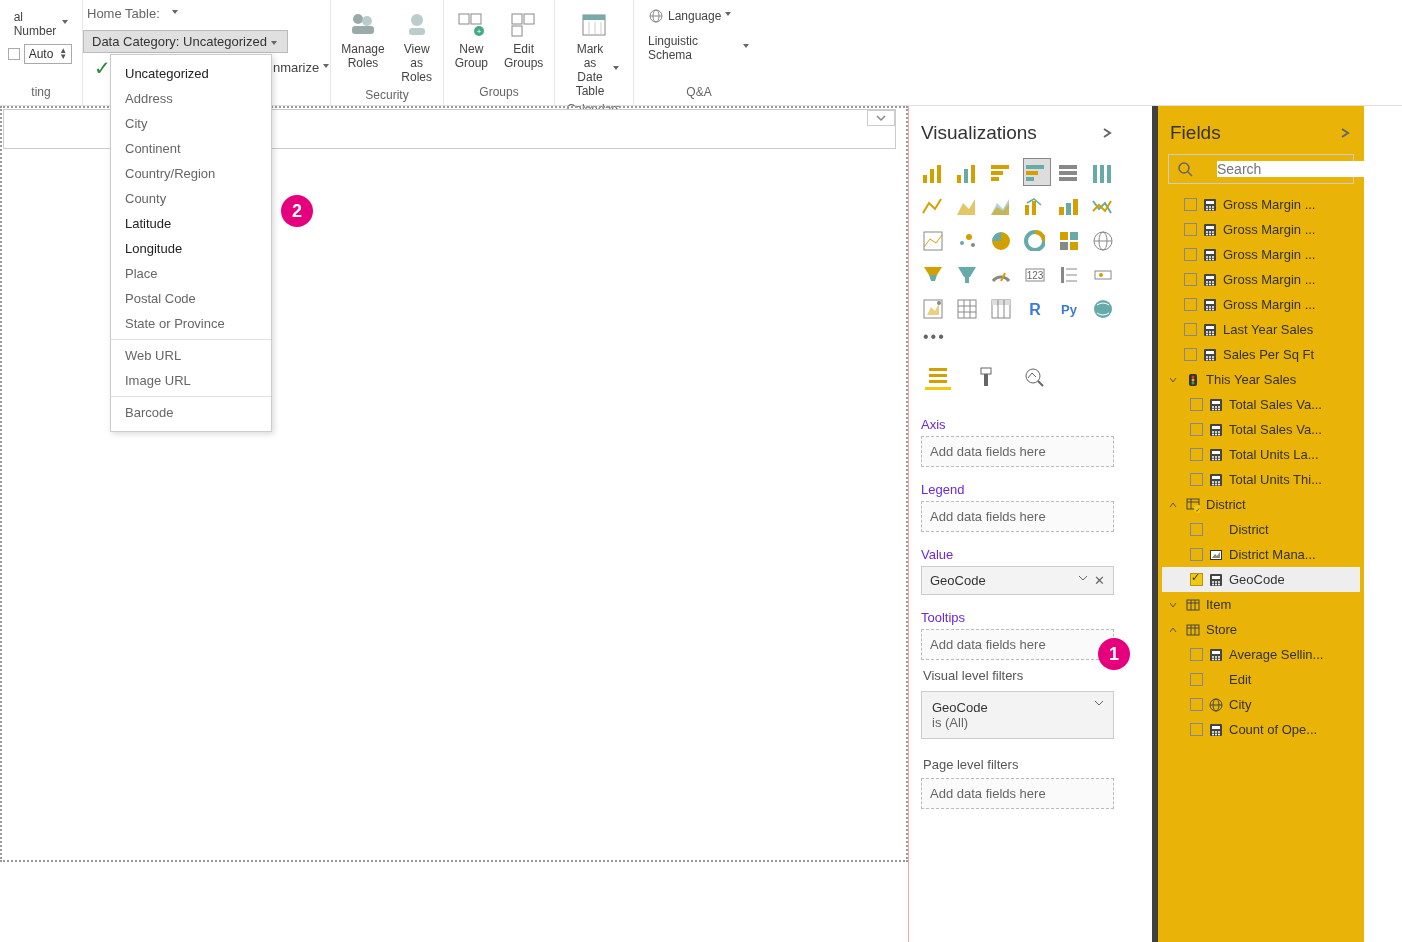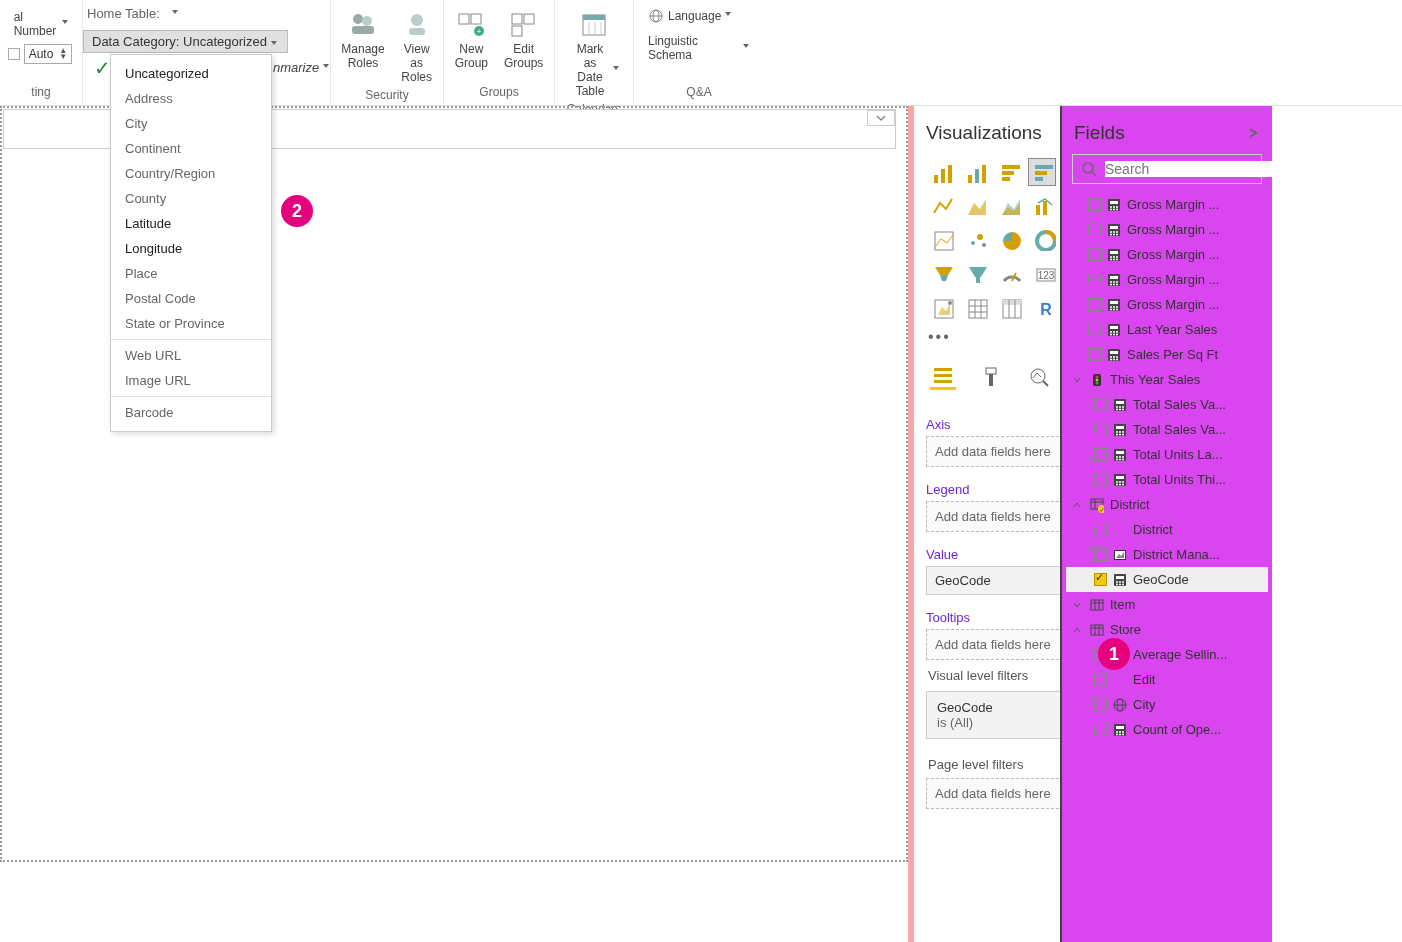--- a/index.html
+++ b/index.html
@@ -30,60 +30,60 @@
 .auto-row { display: flex; align-items: center; gap: 4px; font-size: 12px; }
 .auto-box { border: 1px solid #aaa; padding: 2px 4px; display: flex; align-items: center; gap: 6px; font-size: 12px; }
 .stepper { display: flex; flex-direction: column; line-height: 6px; font-size: 8px; color: #555; }
 
 
 .dd-menu { position: absolute; top: 54px; left: 110px; width: 162px; background: #fff; border: 1px solid #ccc; box-shadow: 2px 2px 6px rgba(0,0,0,0.15); z-index: 100; padding: 6px 0; }
 .dd-item { font-size: 13px; color: #666; padding: 5px 14px; cursor: default; }
 .dd-item.strong { color: #222; }
 .dd-sep { height: 1px; background: #e0e0e0; margin: 3px 0; }
 
-.summarize-rem { position: absolute; top: 60px; left: 273px; font-size: 13px; color: #444; display: flex; align-items: center; gap: 4px; font-style: italic; }
+.summarize-rem { position: absolute; top: 60px; left: 273px; font-size: 13px; color: #444; display: flex; align-items: center; gap: 4px; }
 
 
 .canvas-wrap { position: absolute; top: 106px; left: 0; width: 908px; bottom: 0; }
 .canvas { position: absolute; top: 0; left: 0; right: 0; bottom: 80px; border: 2px dotted #999; }
 .canvas-inner { position: absolute; top: 1px; left: 1px; right: 10px; height: 40px; border: 1px solid #ccc; background: #fff; }
 .canvas-handle { position: absolute; top: 0; right: 0; width: 28px; height: 16px; border: 1px solid #ccc; display: flex; align-items: center; justify-content: center; }
 .check-ic { position: absolute; top: 56px; left: 94px; color: #2a8a3a; font-size: 20px; }
 
 
 .badge { position: absolute; width: 32px; height: 32px; border-radius: 50%; background: #e6007e; color: #fff; font-size: 18px; font-weight: 600; display: flex; align-items: center; justify-content: center; z-index: 200; }
 .badge1 { top: 638px; left: 1098px; }
 .badge2 { top: 195px; left: 281px; }
 
 
-.viz-panel { position: absolute; top: 106px; left: 908px; width: 218px; bottom: 0; border-left: 6px solid #fca5a5; background: #fff; overflow: hidden; }
+.viz-panel { position: absolute; top: 106px; left: 908px; width: 218px; bottom: 0; border-left: 1px solid #fca5a5; background: #fff; overflow: hidden; }
 .panel-hdr { display: flex; align-items: center; justify-content: space-between; padding: 16px 12px 10px; font-size: 19px; color: #333; }
 .viz-grid { display: grid; grid-template-columns: repeat(6, 28px); gap: 6px 6px; padding: 4px 12px 2px; }
-.viz-ic { width: 28px; height: 28px; display: flex; align-items: center; justify-content: flex-end; cursor: default; }
+.viz-ic { width: 28px; height: 28px; display: flex; align-items: center; justify-content: flex-start; cursor: default; }
 .viz-ic.selected { background: #ddd; border: 1px solid #888; }
 .viz-dots { padding: 4px 14px; color: #666; font-size: 16px; letter-spacing: 2px; }
 
 .tabs3 { display: flex; gap: 22px; padding: 14px 16px 8px; }
 .tab3 { width: 26px; height: 26px; display: flex; align-items: center; justify-content: center; }
 .tab3.active { border-bottom: 3px solid #f2c811; }
 
 .well-sec { padding: 4px 12px; }
 .well-lbl { font-size: 13px; color: #6d28d9; margin: 15px 0 4px; }
 .well-drop { border: 1px dashed #bbb; background: #fafafa; font-size: 13px; color: #666; padding: 7px 8px; }
 .well-fill { border: 1px solid #ccc; background: #f3f3f3; font-size: 13px; color: #333; padding: 6px 8px; display: flex; align-items: center; justify-content: space-between; }
 .well-fill .acts { display: flex; gap: 6px; color: #666; }
 
 .filters-hdr { font-size: 17px; color: #333; padding: 14px 12px 6px; }
 .flt-sub { font-size: 13px; color: #555; padding: 4px 14px 6px; }
 .flt-card { margin: 2px 12px; border: 1px solid #ccc; background: #f3f3f3; padding: 8px 10px; font-size: 13px; color: #333; position: relative; }
 .flt-card .exp { position: absolute; top: 6px; right: 8px; color: #666; }
 
 
-.fields-panel { position: absolute; top: 106px; left: 1060px; width: 212px; bottom: 0; border-left: 2px solid #404040; background: #d946ef; overflow: hidden; }
-.search-row { margin: 0 10px 8px; border: 1px solid #ccc; display: flex; align-items: center; padding: 6px 8px; gap: 8px; }
+.fields-panel { position: absolute; top: 106px; left: 1152px; width: 212px; bottom: 0; border-left: 6px solid #404040; background: #eab308; overflow: hidden; }
+.search-row { margin: 0 10px 8px; border: 1px solid #ccc; display: flex; align-items: center; padding: 6px 8px; gap: 24px; }
 .search-row input { border: none; outline: none; font-size: 14px; flex: 1; }
 .fld-list { padding: 0 4px; font-size: 13px; color: #333; overflow-y: auto; height: 720px; }
 .fld-row { display: flex; align-items: center; gap: 6px; padding: 5px 6px 5px 22px; white-space: nowrap; overflow: hidden; text-overflow: ellipsis; }
 .fld-row.table { padding-left: 6px; font-weight: 400; }
 .fld-row.indent2 { padding-left: 28px; }
 .fld-row.sel { background: #eee; }
 .cb { width: 13px; height: 13px; border: 1px solid #888; flex-shrink: 0; }
 .cb.ck { background: #f2c811; border-color: #b89400; position: relative; }
 .cb.ck::after { content: "✓"; position: absolute; top: -3px; left: 0px; font-size: 11px; color: #333; }
 .fic { width: 14px; height: 14px; flex-shrink: 0; display: inline-flex; align-items: center; justify-content: center; }

